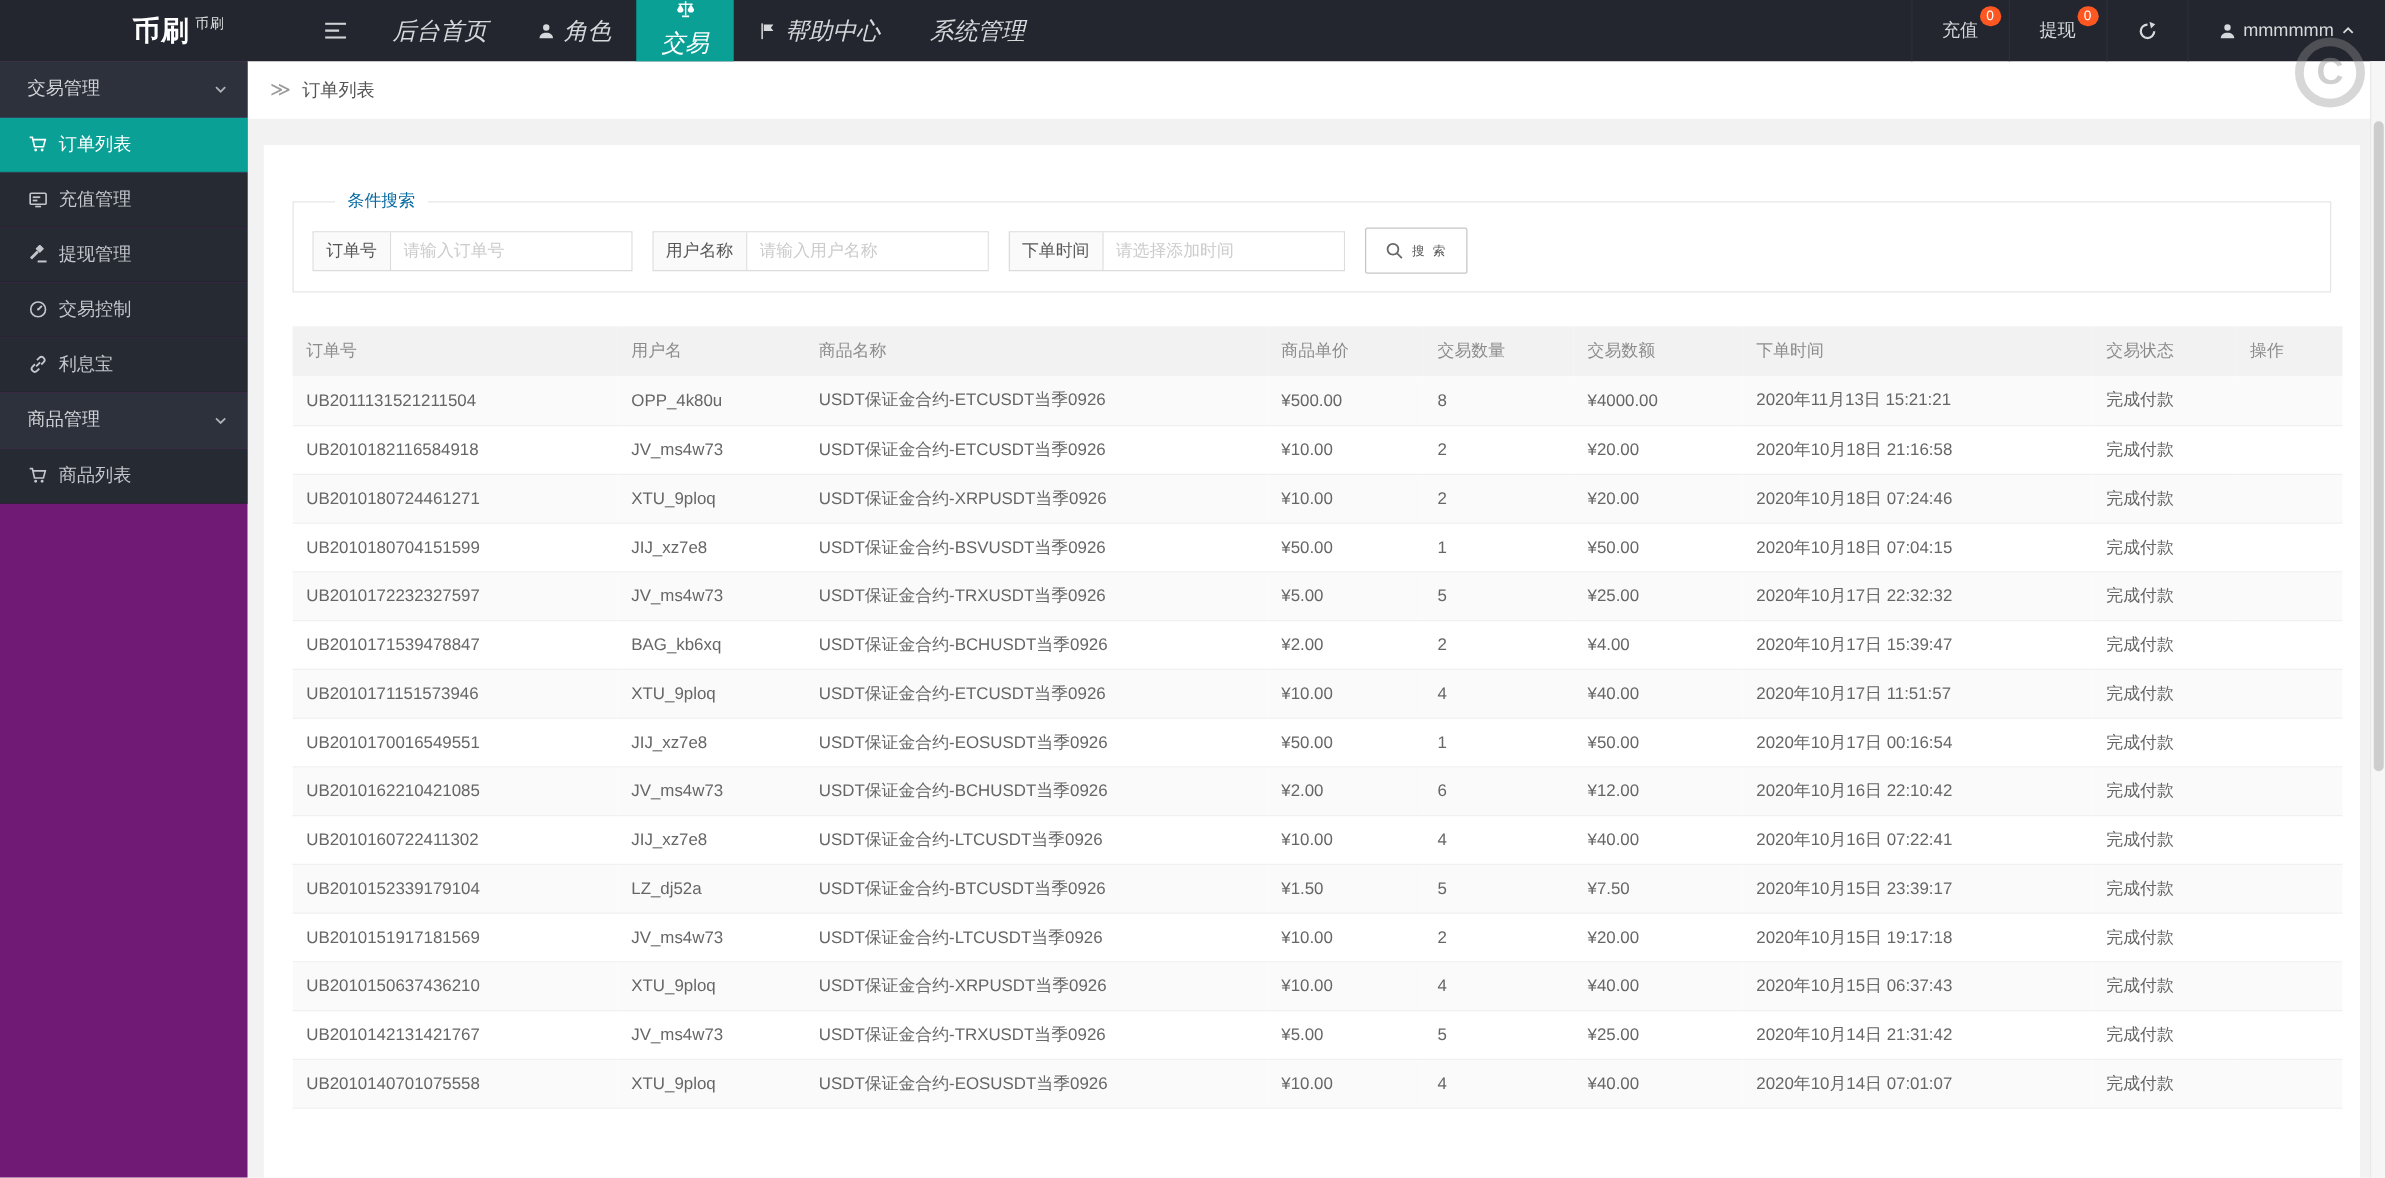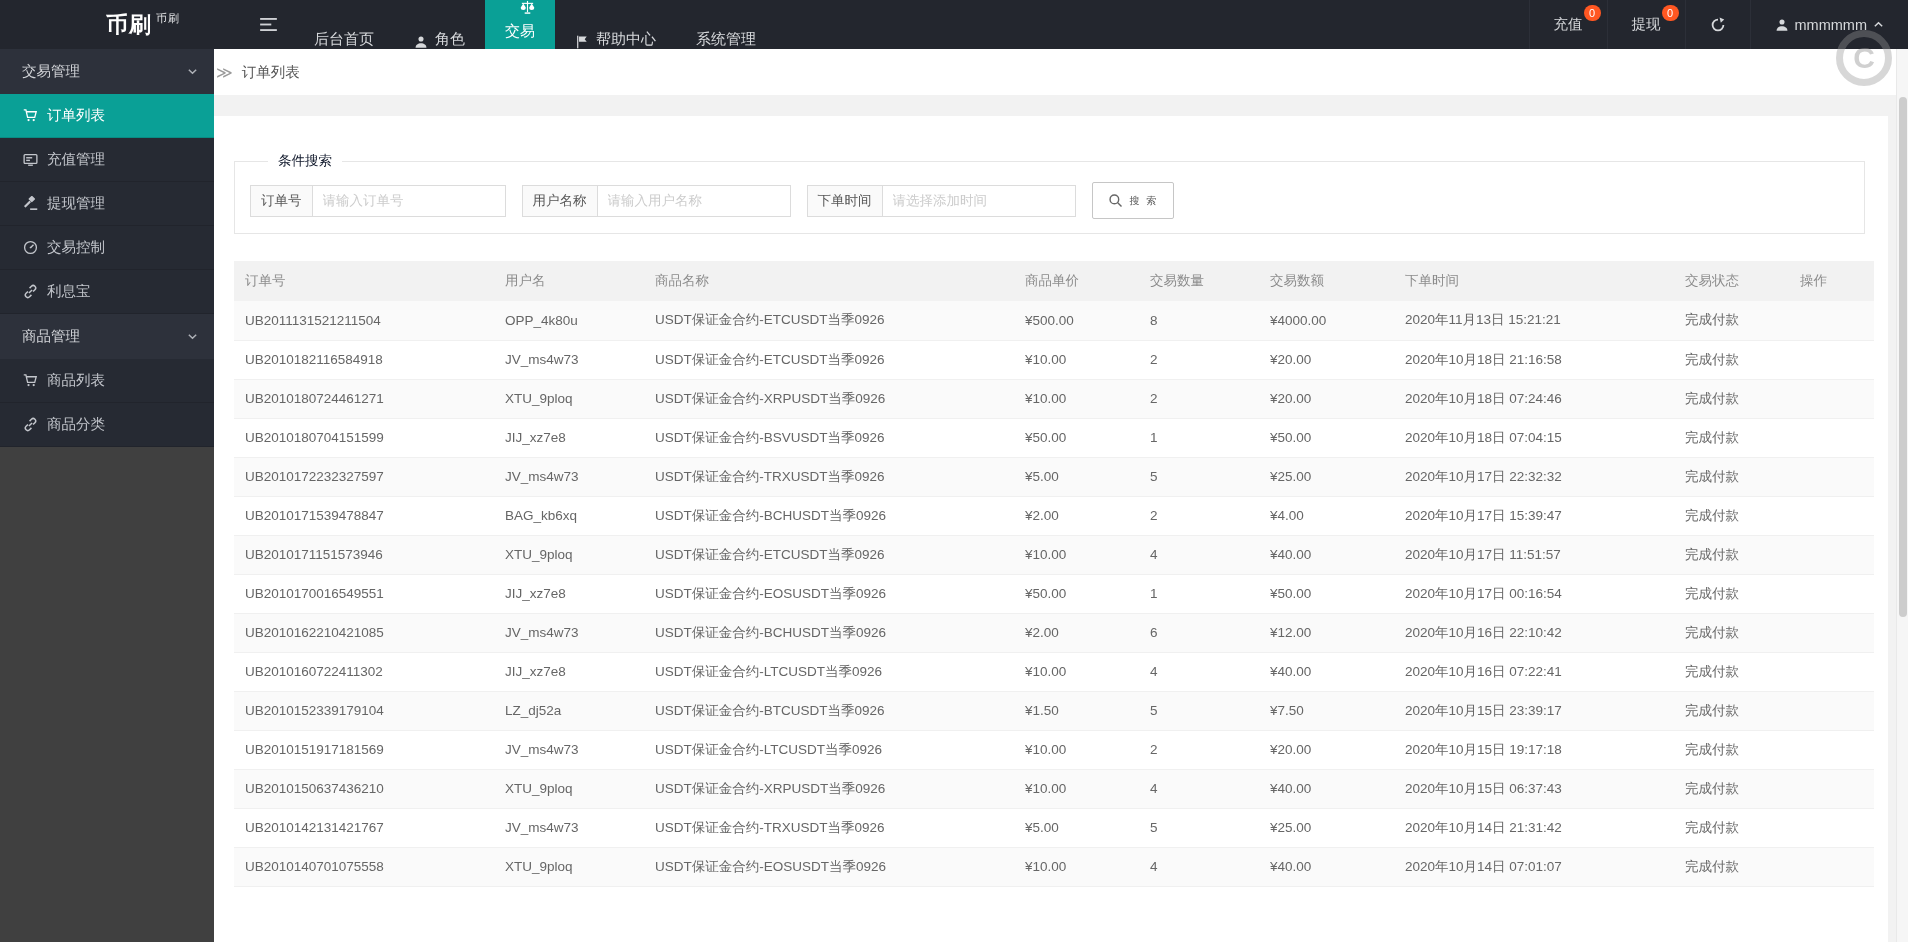--- a/index.html
+++ b/index.html
@@ -8,60 +8,60 @@
 
   
   .topbar { position:absolute; top:0; left:0; width:1908px; height:49px;
     background:#23262e; display:flex; align-items:stretch; z-index:20;padding-left:44px; }
   .logo { width:198px; display:flex; align-items:center; justify-content:center;
     color:#fff; font-size:22px; font-weight:bold; letter-spacing:1px; }
   .logo sup { font-size:11px; font-weight:normal; color:#e3e4e6; margin-left:4px; transform:translateY(-6px); }
   .hamburger { width:52px; display:flex; align-items:center; justify-content:center;
     color:#cfd1d5; cursor:pointer; }
   .main-nav { display:flex; }
-  .nav-item { display:flex; align-items:flex-end; gap:7px; padding:0 20px;
-    color:#d6d8db; font-size:15px; cursor:pointer; }
+  .nav-item { display:flex; align-items:center; gap:7px; padding:0 20px;
+    color:#d6d8db; font-size:19px; cursor:pointer;font-style:italic; }
   .nav-item.active { background:#0aa096; color:#fff;flex-direction:column; }
   .topbar-right { margin-left:auto; display:flex; align-items:stretch; }
   .tr-item { position:relative; display:flex; align-items:center; gap:6px; padding:0 24px;
     color:#d6d8db; font-size:14.5px; cursor:pointer; border-left:1px solid #2c2f38; }
   .badge { position:absolute; top:5px; right:6px; min-width:17px; height:16px;
     background:#ff5722; color:#fff; font-size:11px; line-height:16px;
     text-align:center; border-radius:9px; padding:0 4px; }
   .icon { display:inline-flex; align-items:center; justify-content:center; }
 
   
   .watermark { position:absolute; left:1836px; top:30px; width:56px; height:56px;
     border:7px solid rgba(150,150,150,.38); border-radius:50%;
     color:rgba(150,150,150,.45); font-size:30px; font-weight:bold;
     display:flex; align-items:center; justify-content:center; z-index:30; pointer-events:none; }
 
   
-  .sidebar { position:absolute; top:49px; left:0; width:214px; height:893px;
-    background:#404040; z-index:10; }
+  .sidebar { position:absolute; top:49px; left:0; width:198px; height:893px;
+    background:#701a75; z-index:10; }
   .side-group { position:relative; height:45px; line-height:45px; padding-left:22px;
     background:#2d313b; color:#d2d4d8; font-size:14.5px; cursor:pointer; }
   .side-group .chev { position:absolute; right:16px; top:0; height:45px; display:flex; align-items:center; color:#aeb1b7; }
   .side-item { display:flex; align-items:center; gap:9px; height:44px; padding-left:23px;
     background:#262a33; color:#c3c6cc; font-size:14.5px; cursor:pointer;
     border-bottom:1px solid rgba(0,0,0,.12); }
   .side-item.active { background:#0aa096; color:#fff; }
 
   
   .breadcrumb-bar { position:absolute; left:198px; top:49px; width:1710px; height:46px;
     background:#fff; display:flex; align-items:center; padding-left:18px; }
   .crumb-arrows { color:#9a9a9a; font-size:16px; margin-right:9px; }
   .crumb-label { color:#555; font-size:14.5px; }
 
   
   .card { position:absolute; left:211px; top:116px; width:1677px; height:826px;
     background:#fff; overflow:hidden; }
 
   fieldset.search-box { border:1px solid #e6e6e6; margin:36px 23px 0 23px; padding:12px 15px 14px 15px; }
-  fieldset.search-box legend { margin-left:18px; padding:0 10px; font-size:13.5px; color:#0f172a;font-family:Liberation Serif, serif; }
+  fieldset.search-box legend { margin-left:18px; padding:0 10px; font-size:13.5px; color:#0369a1;font-family:Liberation Serif, serif; }
   .search-row { display:flex; align-items:center; }
   .field-group { display:flex; align-items:stretch; border:1px solid #dcdcdc; height:32px; margin-right:16px; background:#fff; }
   .field-label { display:flex; align-items:center; padding:0 10px; background:#fafafa;
     border-right:1px solid #dcdcdc; color:#565656; font-size:13.5px; white-space:nowrap; }
   .field-input { border:none; outline:none; width:192px; padding:0 10px; font-size:13.5px; color:#333;
     font-family:"Liberation Sans","DejaVu Sans",sans-serif; }
   .field-input::placeholder { color:#ccc; }
   .search-btn { display:flex; align-items:center; gap:7px; height:37px; padding:0 15px;
     background:#fff; border:1px solid #c6c6c6; border-radius:2px; color:#555;
     font-size:10px; cursor:pointer; letter-spacing:2px;
@@ -240,30 +240,20 @@
       </span></div>
     <div class="side-item">
       <span class="icon">
         <svg viewBox="0 0 16 16" width="15" height="15" fill="none" stroke="currentColor" stroke-width="1.4">
           <path d="M0.8 2h2.3l1.8 8h7.6l1.6-6H4"></path>
           <circle cx="5.9" cy="12.8" r="1.2" fill="currentColor" stroke="none"></circle>
           <circle cx="11.4" cy="12.8" r="1.2" fill="currentColor" stroke="none"></circle>
         </svg>
       </span>
       <span>商品列表</span>
-    </div>
-    <div class="side-item">
-      <span class="icon">
-        <svg viewBox="0 0 16 16" width="15" height="15" fill="none" stroke="currentColor" stroke-width="1.6">
-          <path d="M6.3 9.7l3.4-3.4"></path>
-          <path d="M7 4.4l2-2a2.6 2.6 0 0 1 3.7 3.7l-2 2"></path>
-          <path d="M9 11.6l-2 2a2.6 2.6 0 0 1-3.7-3.7l2-2"></path>
-        </svg>
-      </span>
-      <span>商品分类</span>
     </div>
   </div>
 
 <div class="breadcrumb-bar">
   <span class="crumb-arrows">≫</span>
   <span class="crumb-label">订单列表</span>
 </div>
 
 <div class="card">
   <fieldset class="search-box">

